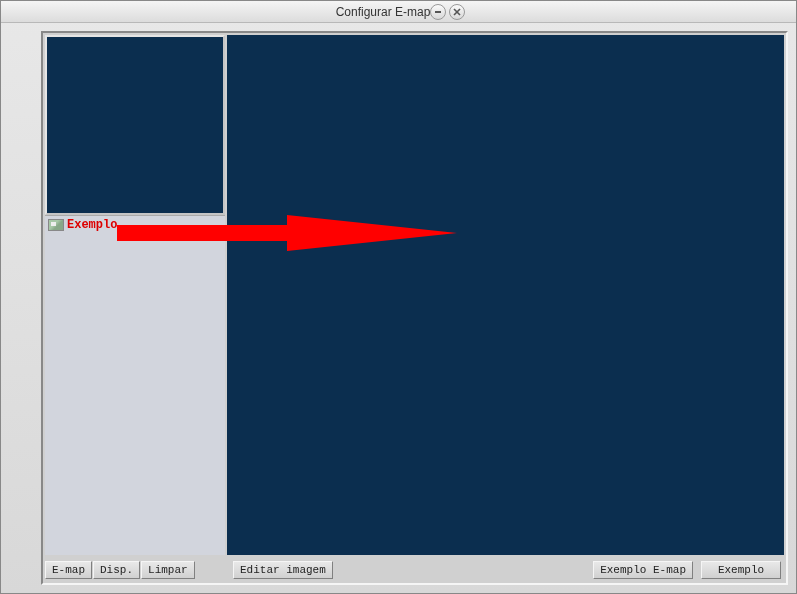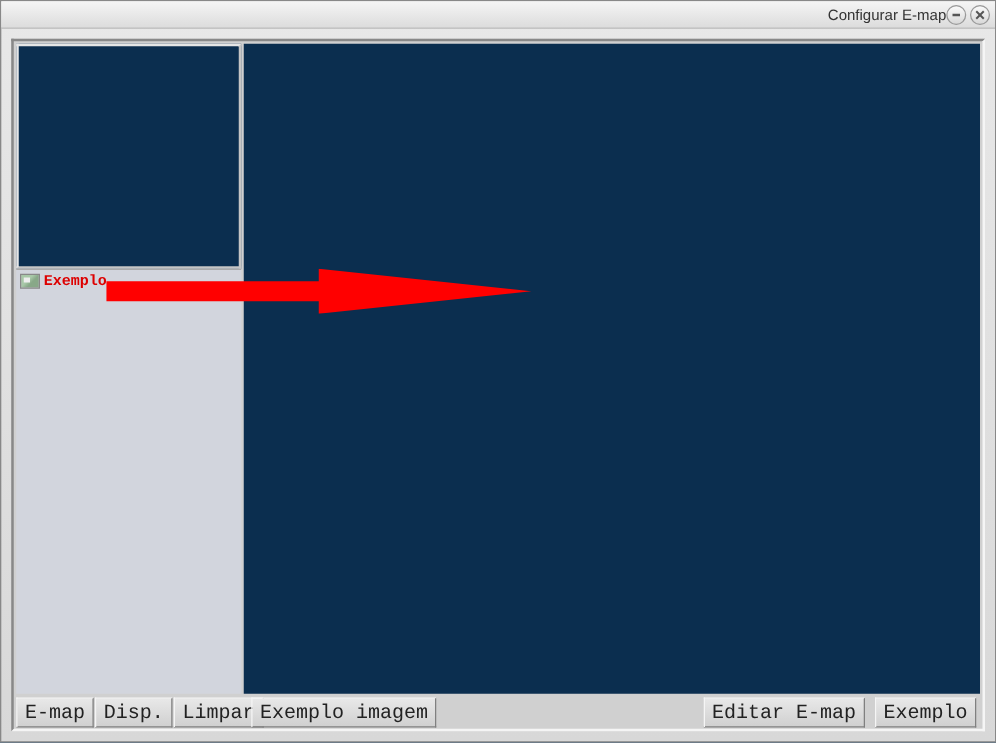--- a/index.html
+++ b/index.html
@@ -21,21 +21,21 @@
       background: linear-gradient(to bottom, #e8e8e8 0%, #d8d8d8 100%);
       border: 1px solid #888;
       display: flex;
       flex-direction: column;
     }
     .titlebar {
       height: 22px;
       background: linear-gradient(to bottom, #f5f5f5 0%, #dcdcdc 100%);
       display: flex;
       align-items: center;
-      justify-content: flex-end;
+      justify-content: center;
       padding: 0 4px 0 8px;
       border-bottom: 1px solid #b8b8b8;
     }
     .titlebar-title {
       color: #333;
       font-size: 12px;
     }
     .titlebar-buttons {
       display: flex;
       gap: 3px;
@@ -64,20 +64,21 @@
     .content-frame {
       flex: 1;
       background: #d0d0d0;
       border-top: 2px solid #888;
       border-left: 2px solid #888;
       border-right: 2px solid #f5f5f5;
       border-bottom: 2px solid #f5f5f5;
       padding: 2px;
       display: flex;
       flex-direction: column;
+      margin-left: 32px;
     }
     .main-area {
       flex: 1;
       display: flex;
       gap: 2px;
     }
     .left-panel {
       width: 180px;
       display: flex;
       flex-direction: column;
@@ -136,21 +137,21 @@
     }
     .bottom-bar {
       height: 26px;
       display: flex;
       align-items: center;
       padding: 3px 0 0 0;
       gap: 2px;
     }
     .btn {
       font-family: "Courier New", monospace;
-      font-size: 16px;
+      font-size: 11px;
       padding: 2px 6px;
       background: linear-gradient(to bottom, #e8e8e8, #d0d0d0);
       border-top: 1px solid #f5f5f5;
       border-left: 1px solid #f5f5f5;
       border-right: 1px solid #808080;
       border-bottom: 1px solid #808080;
       cursor: pointer;
       color: #222;
       white-space: nowrap;
     }
@@ -214,22 +215,22 @@
           </svg>
         </div>
       </div>
 
       <div class="bottom-bar">
         <div class="btn-group-left">
           <div class="btn">E-map</div>
           <div class="btn">Disp.</div>
           <div class="btn">Limpar</div>
         </div>
-        <div class="btn btn-center">Exemplo imagem</div>
+        <div class="btn btn-center">Editar imagem</div>
         <div class="spacer"></div>
         <div class="btn-group-right">
-          <div class="btn btn-wide">Editar E-map</div>
+          <div class="btn btn-wide">Exemplo E-map</div>
           <div class="btn btn-wide">Exemplo</div>
         </div>
       </div>
     </div>
   </div>
 </div>
 
 </body></html>

